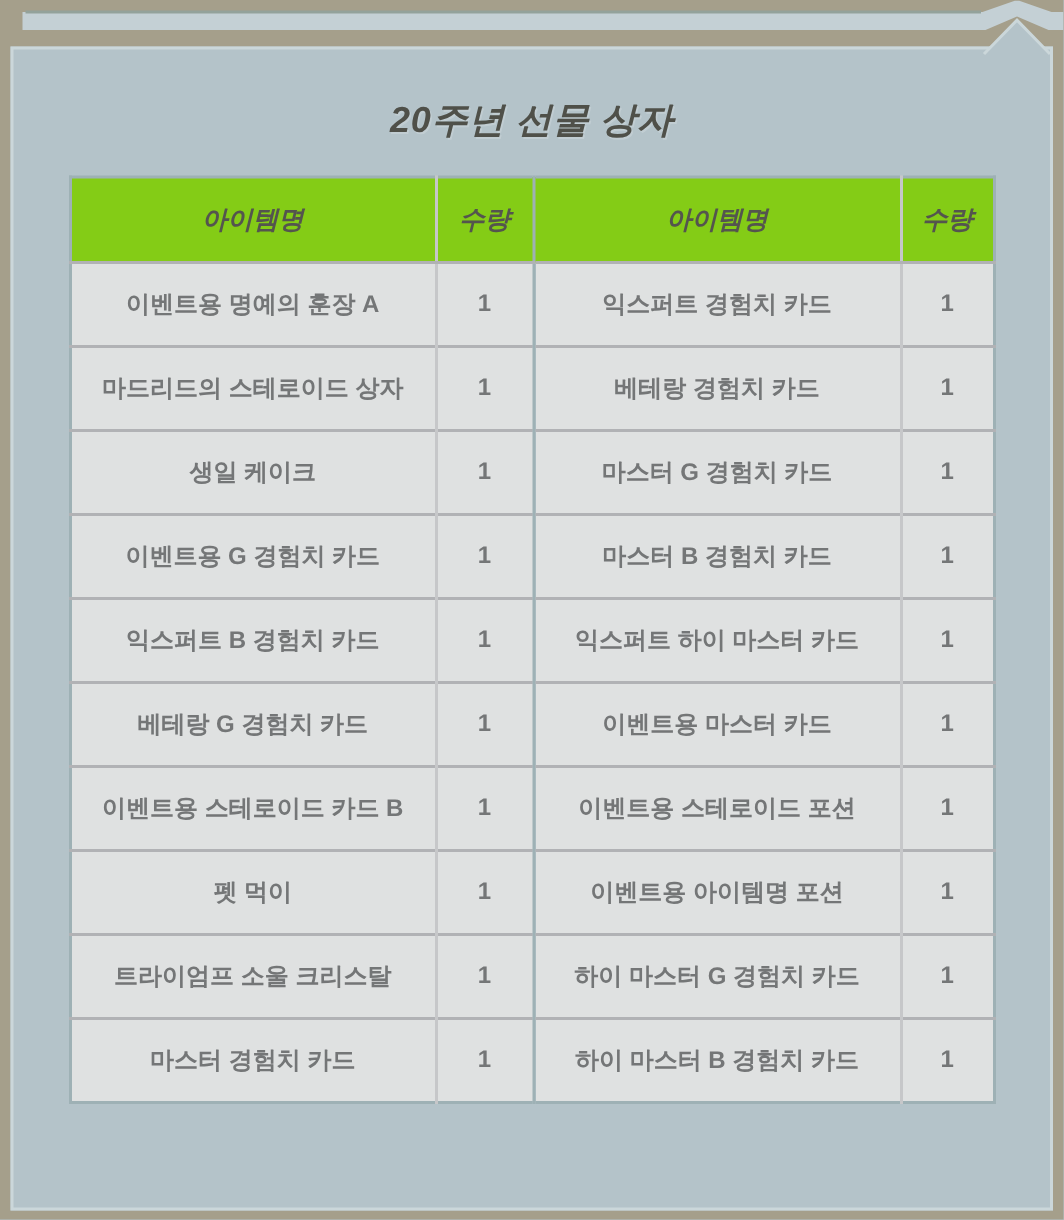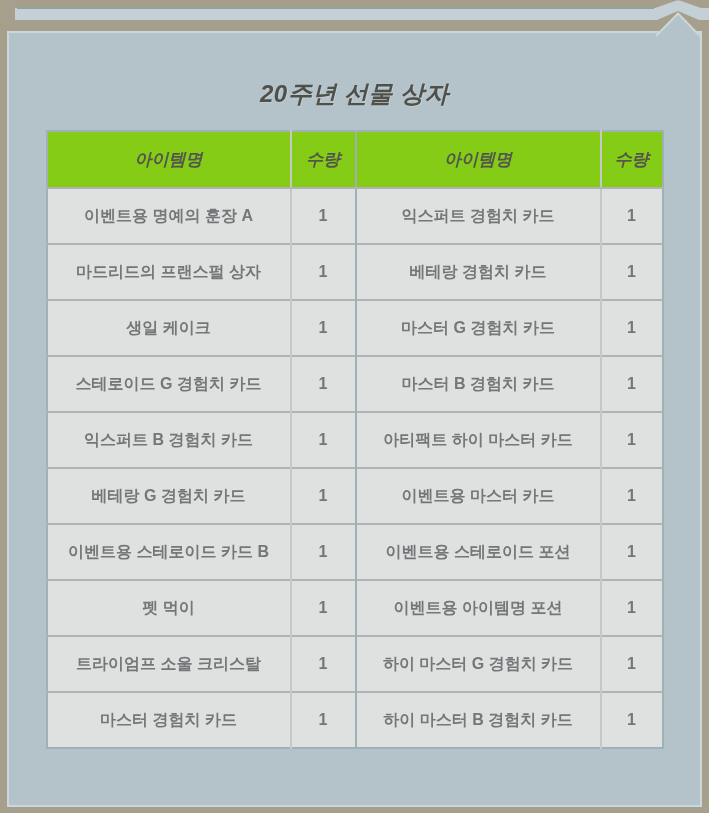--- a/index.html
+++ b/index.html
@@ -33,21 +33,21 @@
     top: 31px;
     width: 695px;
     height: 776px;
     box-sizing: border-box;
     background: #b4c3c9;
     border: 2px solid #cbd7da;
     z-index: 1;
   }
 
   .panel-title {
-    margin-top: 45px;
+    margin-top: 32px;
     text-align: center;
     font-size: 24px;
     line-height: 32px;
     font-weight: bold;
     font-style: italic;
     color: #4f5049;
     letter-spacing: 0.5px;
     text-shadow: 1px 1px 0 rgba(255,255,255,0.18);
   }
 
@@ -125,41 +125,41 @@
         </tr>
     </thead>
     <tbody id="table-body">
         <tr>
           <td>이벤트용 명예의 훈장 A</td>
           <td>1</td>
           <td>익스퍼트 경험치 카드</td>
           <td>1</td>
         </tr>
         <tr>
-          <td>마드리드의 프랜스펄 상자</td>
+          <td>마드리드의 스테로이드 상자</td>
           <td>1</td>
           <td>베테랑 경험치 카드</td>
           <td>1</td>
         </tr>
         <tr>
           <td>생일 케이크</td>
           <td>1</td>
           <td>마스터 G 경험치 카드</td>
           <td>1</td>
         </tr>
         <tr>
-          <td>스테로이드 G 경험치 카드</td>
+          <td>이벤트용 G 경험치 카드</td>
           <td>1</td>
           <td>마스터 B 경험치 카드</td>
           <td>1</td>
         </tr>
         <tr>
           <td>익스퍼트 B 경험치 카드</td>
           <td>1</td>
-          <td>아티팩트 하이 마스터 카드</td>
+          <td>익스퍼트 하이 마스터 카드</td>
           <td>1</td>
         </tr>
         <tr>
           <td>베테랑 G 경험치 카드</td>
           <td>1</td>
           <td>이벤트용 마스터 카드</td>
           <td>1</td>
         </tr>
         <tr>
           <td>이벤트용 스테로이드 카드 B</td>

